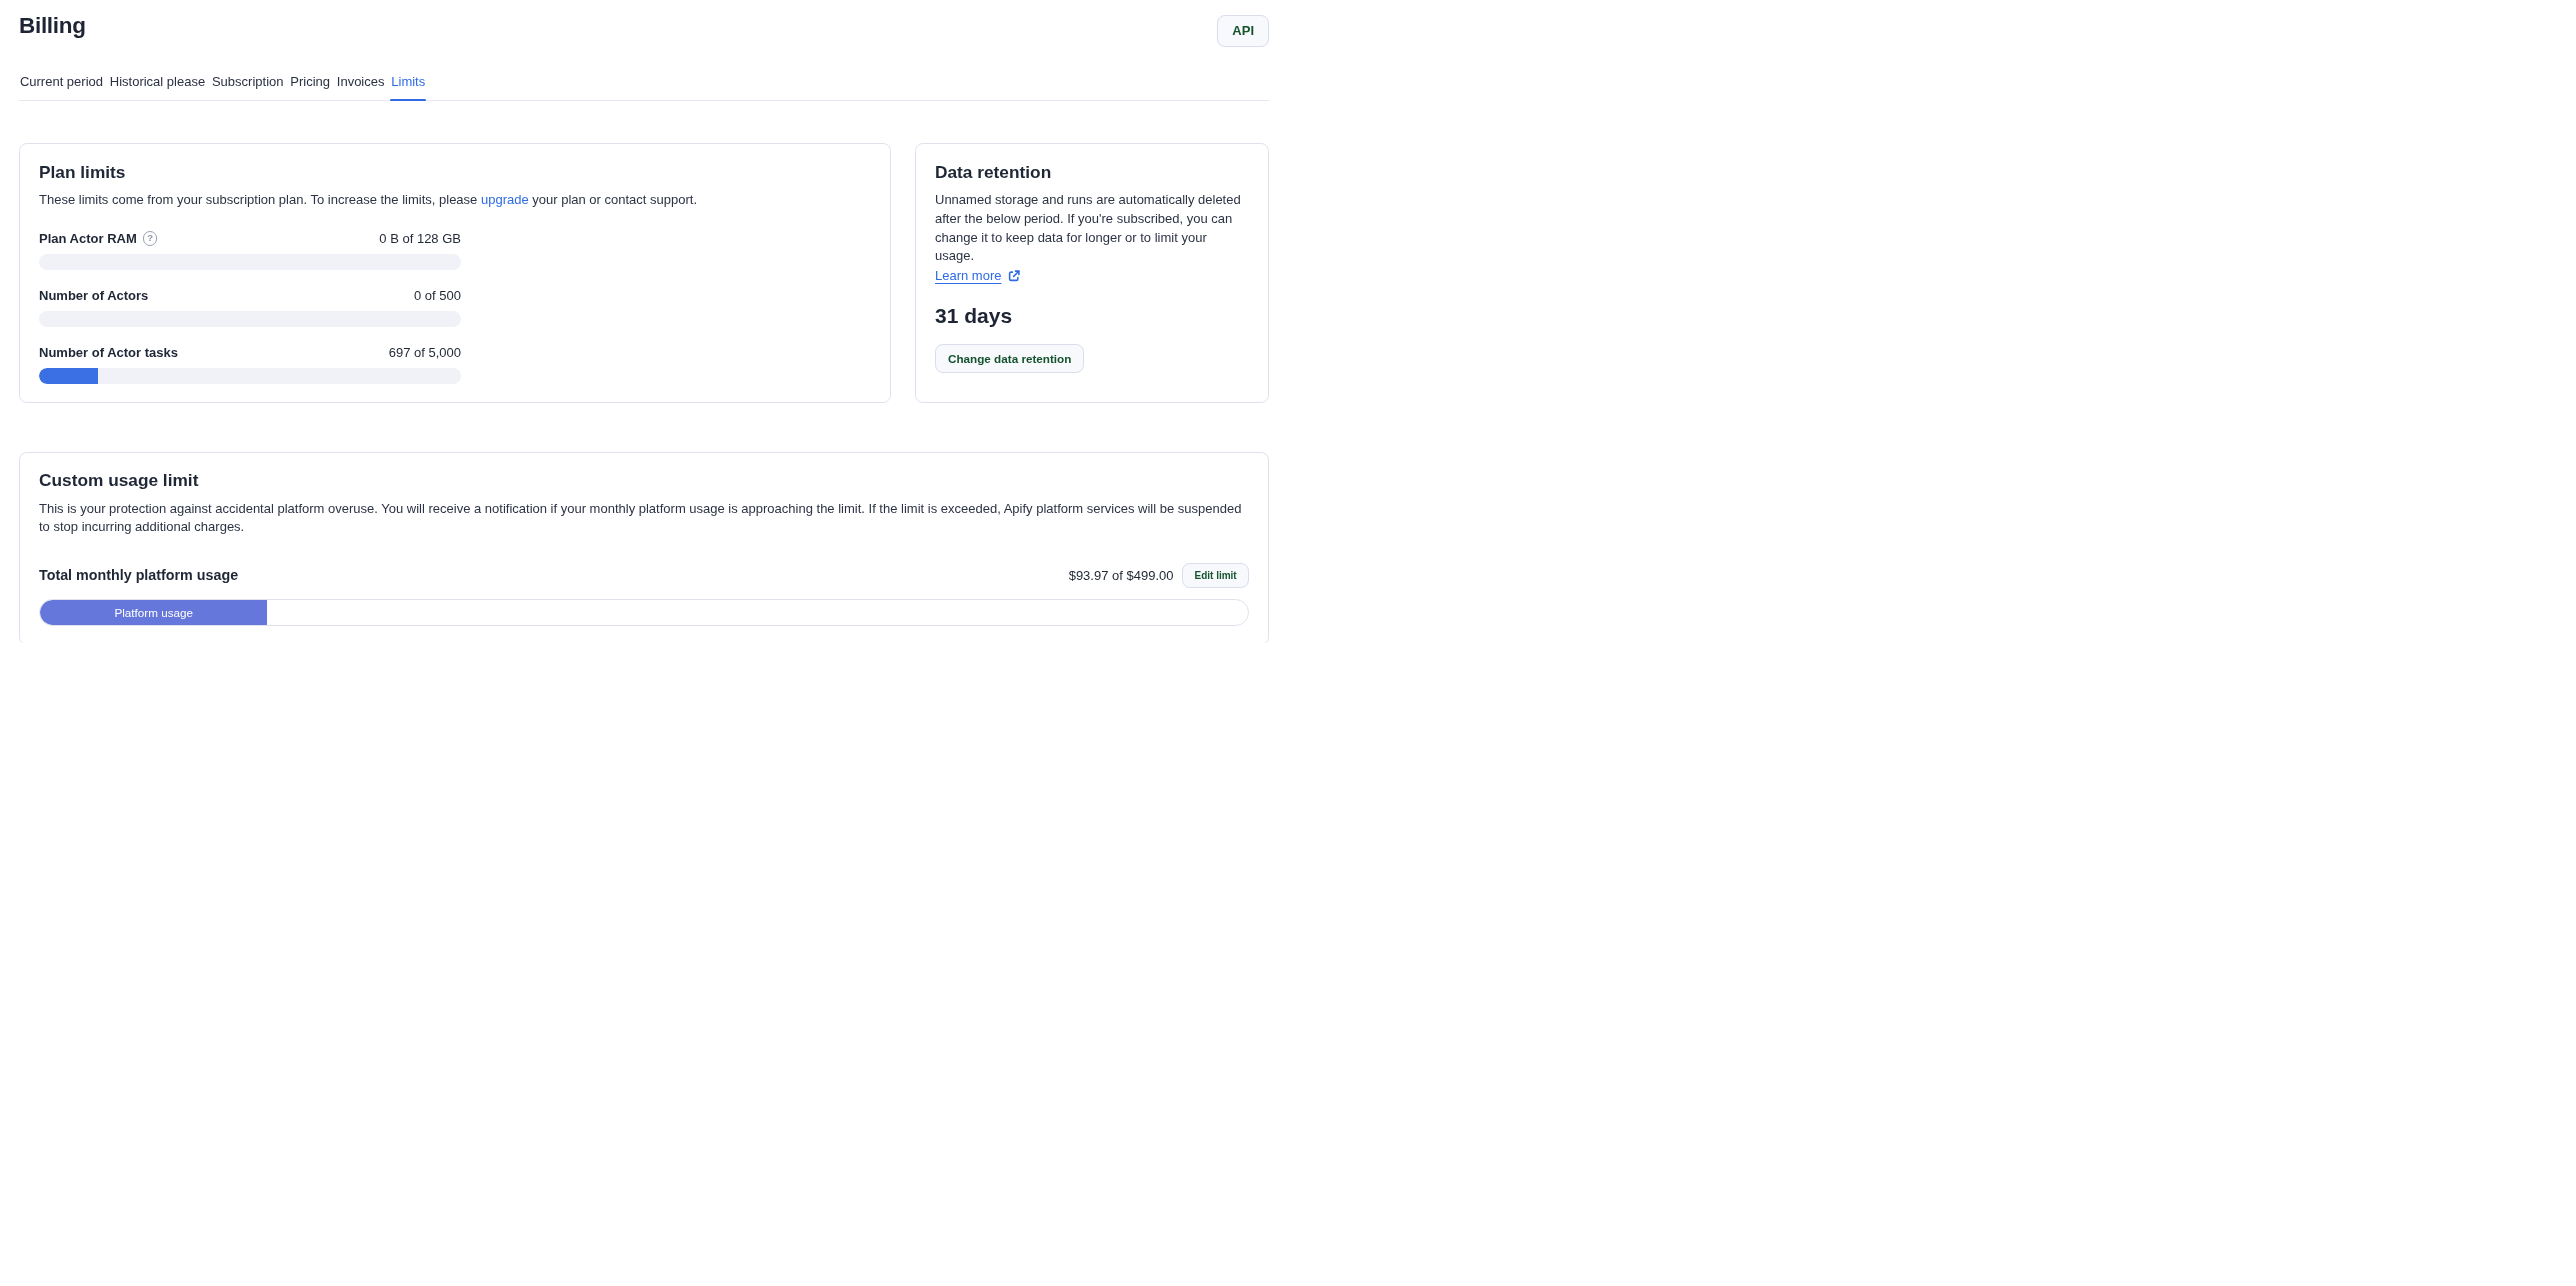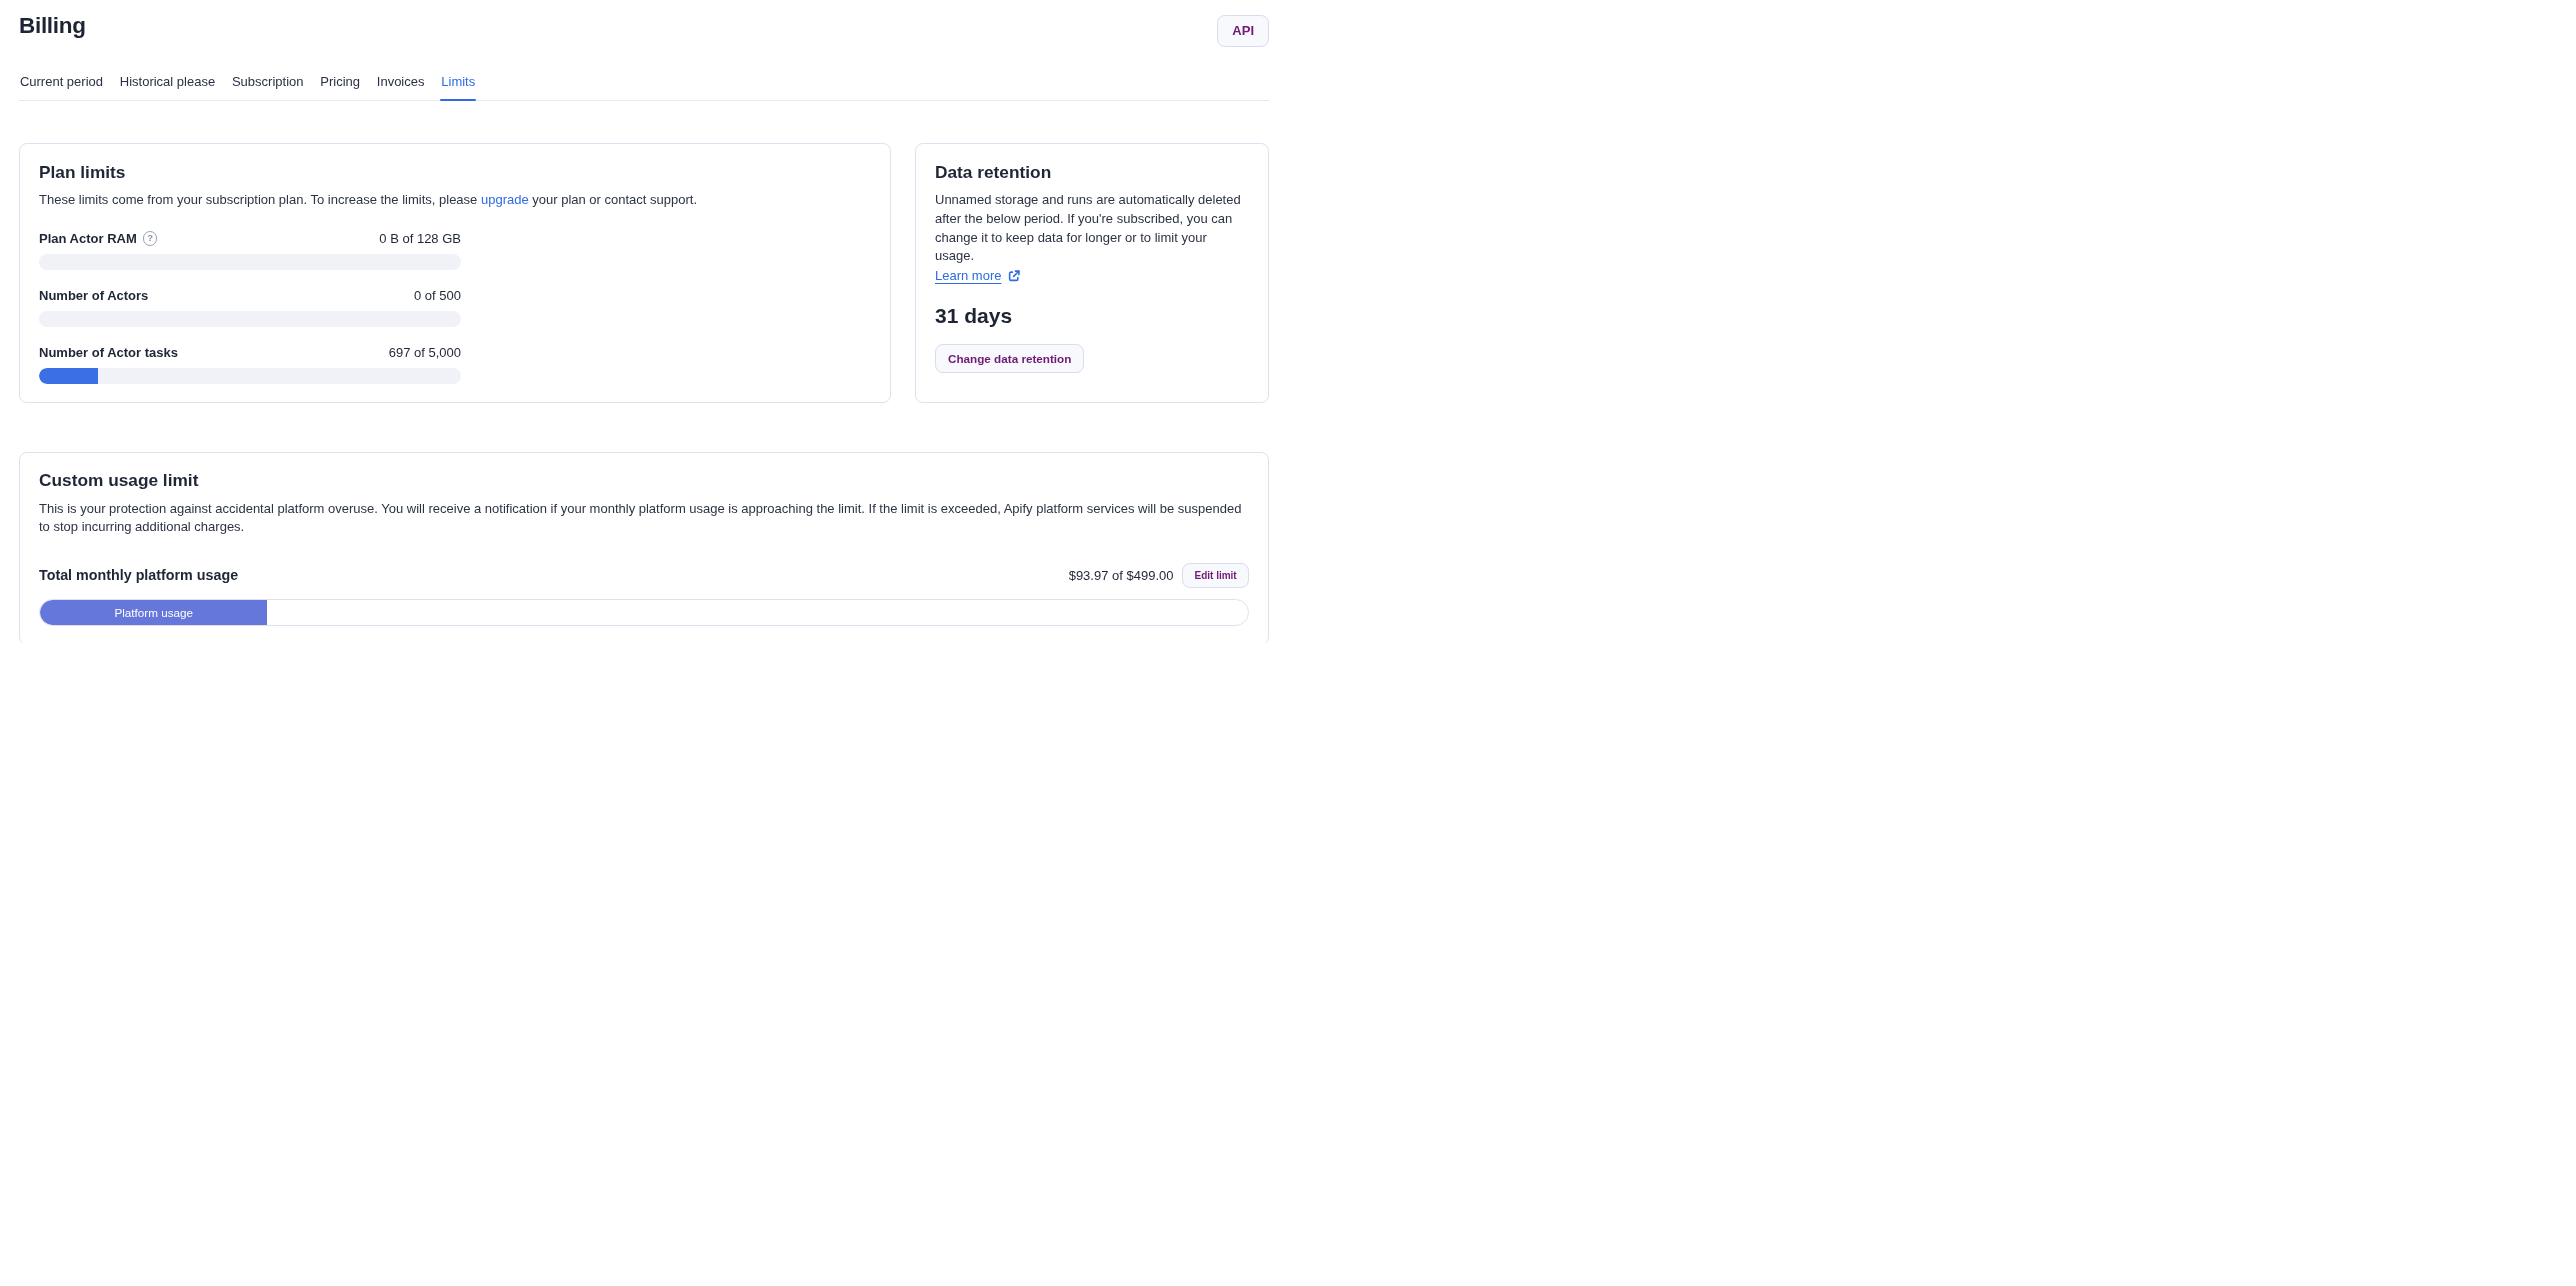--- a/index.html
+++ b/index.html
@@ -17,27 +17,27 @@
   .page-header {
     display: flex; justify-content: space-between; align-items: flex-start;
     padding-top: 13px;
   }
   .page-title {
     margin: 0; font-size: 22.5px; font-weight: 700; letter-spacing: -0.3px; color: #1e2433;
   }
   .btn {
     font-family: "Liberation Sans", sans-serif;
     background: #f8f9fd; border: 0.9px solid #d9ddec; border-radius: 7.8px;
-    color: #701a75; font-weight: 600; cursor: pointer; text-align: center;
+    color: #14532d; font-weight: 600; cursor: pointer; text-align: center;
   }
   .api-btn { font-size: 13px; padding: 7.8px 14px; margin-top: 1.7px; }
 
   
   .tabs {
-    display: flex; gap: 15px; margin-top: 21.6px;
+    display: flex; gap: 5px; margin-top: 21.6px;
     border-bottom: 0.9px solid #e7e9f1;
   }
   .tab {
     position: relative; padding: 5.2px 0.9px 11.3px; font-size: 13px;
     color: #2a3142; cursor: pointer; white-space: nowrap;
   }
   .tab.active { color: #2e6be4; }
   .tab.active::after {
     content: ""; position: absolute; left: 0; right: 0; bottom: -0.9px;
     height: 2.6px; background: #2e6be4; border-radius: 1.7px;

